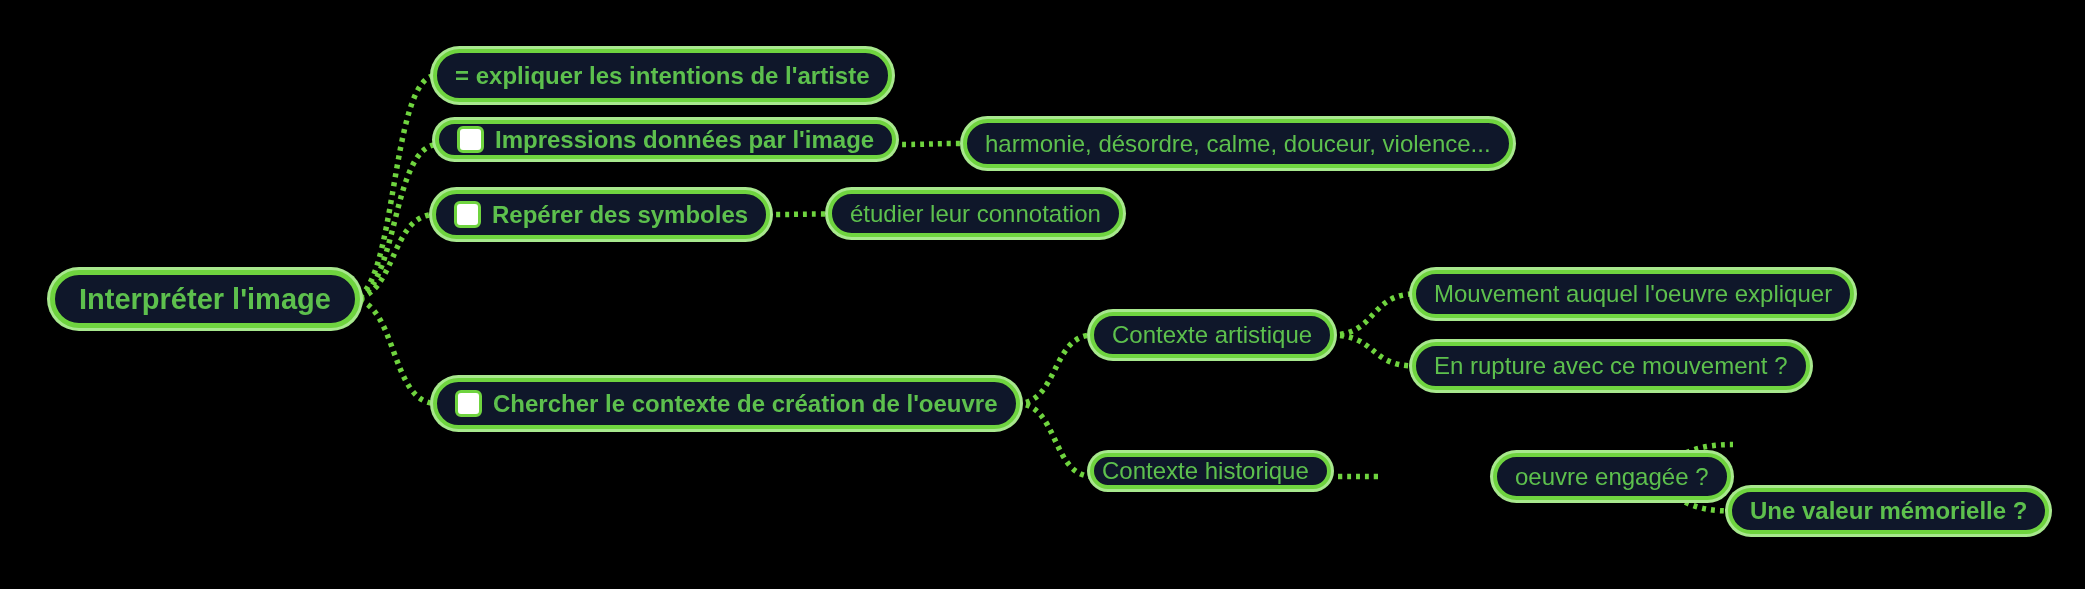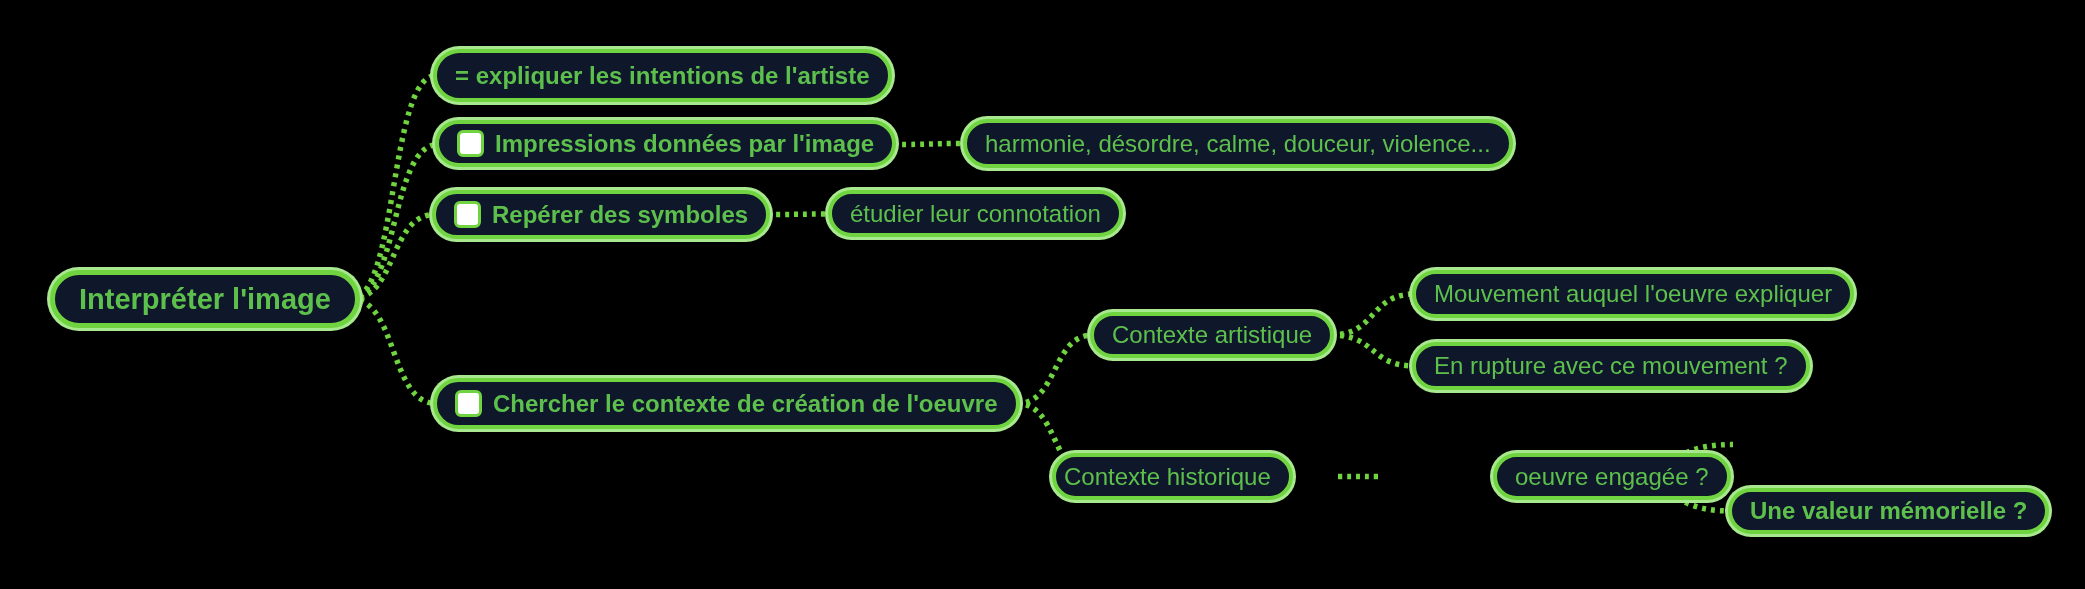--- a/index.html
+++ b/index.html
@@ -61,21 +61,21 @@
       <path d="M 1610 476.5 C 1677.65 476.5, 1665.35 444.5, 1733 444.5" fill="none" stroke="#6fd43f" stroke-width="5.5" stroke-dasharray="4 5"></path>
       <path d="M 1610 476.5 C 1676.55 476.5, 1664.45 511, 1731 511" fill="none" stroke="#6fd43f" stroke-width="5.5" stroke-dasharray="4 5"></path>
     </svg>
   <div id="nodes">
       <div class="node bold root" style="left: 50px; top: 270px; height: 58px;">
         <span class="label">Interpréter l'image</span>
       </div>
       <div class="node bold" style="left: 433px; top: 49px; height: 53px;">
         <span class="label">= expliquer les intentions de l'artiste</span>
       </div>
-      <div class="node bold" style="left: 435px; top: 120px; height: 47px;">
+      <div class="node bold" style="left: 435px; top: 120px; height: 39px;">
         <span class="checkbox"></span>
         <span class="label">Impressions données par l'image</span>
       </div>
       <div class="node" style="left: 963px; top: 119px; height: 49px;">
         <span class="label">harmonie, désordre, calme, douceur, violence...</span>
       </div>
       <div class="node bold" style="left: 432px; top: 190px; height: 49px;">
         <span class="checkbox"></span>
         <span class="label">Repérer des symboles</span>
       </div>
@@ -88,21 +88,21 @@
       </div>
       <div class="node" style="left: 1090px; top: 312px; height: 46px;">
         <span class="label">Contexte artistique</span>
       </div>
       <div class="node" style="left: 1412px; top: 270px; height: 48px;">
         <span class="label">Mouvement auquel l'oeuvre expliquer</span>
       </div>
       <div class="node" style="left: 1412px; top: 342px; height: 48px;">
         <span class="label">En rupture avec ce mouvement ?</span>
       </div>
-      <div class="node" style="left: 1052px; top: 453px; height: 47px; padding-left: 8px;">
+      <div class="node" style="left: 1090px; top: 453px; height: 36px; padding-left: 8px;">
         <span class="label">Contexte historique</span>
       </div>
       <div class="node" style="left: 1449px; top: 453px; height: 47px; margin-left: 44px;">
         <span class="label">oeuvre engagée ?</span>
       </div>
       <div class="node" style="left: 1728px; top: 488px; height: 46px; font-weight: bold;">
         <span class="label">Une valeur mémorielle ?</span>
       </div>
     </div>
 </div>

